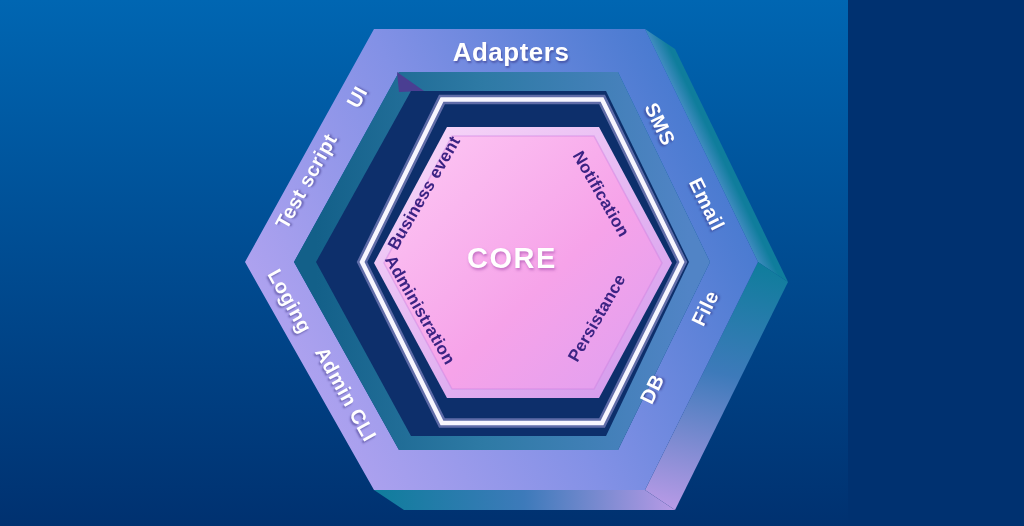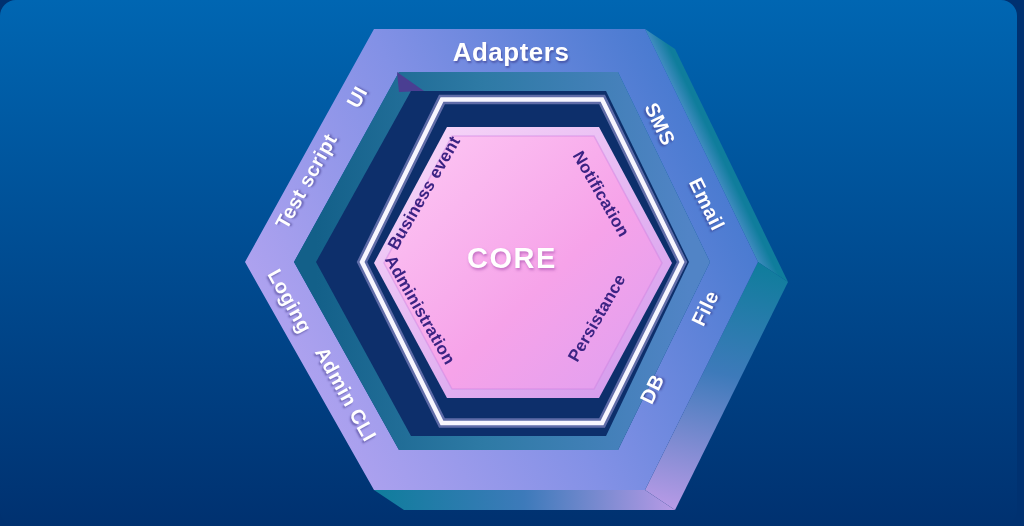--- a/index.html
+++ b/index.html
@@ -1,16 +1,16 @@
 <!DOCTYPE html>
 <html><head>
 <meta charset="utf-8">
 <style>
   html,body{margin:0;padding:0;background:#003170;}
-  .stage{width:1017px;height:526px;position:relative;overflow:hidden;border-radius:16px;}
+  .stage{width:848px;height:526px;position:relative;overflow:hidden;}
   svg{display:block;}
   text{
     font-family:"Liberation Sans","DejaVu Sans",sans-serif;
     font-weight:bold;
     text-anchor:middle;
     dominant-baseline:central;
   }
   .adapter-title{font-size:26px;letter-spacing:.5px;text-shadow:1px 2px 2px rgba(40,30,110,.45);}
   .adapter-label{font-size:20px;letter-spacing:.5px;text-shadow:1px 2px 2px rgba(40,30,110,.45);}
   .port-label{font-size:17px;letter-spacing:.2px;}

